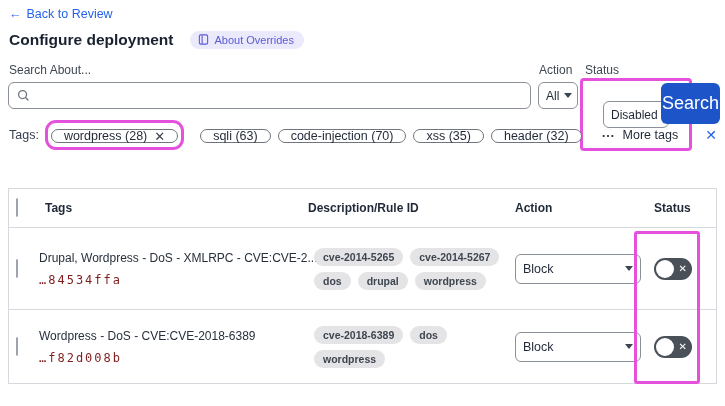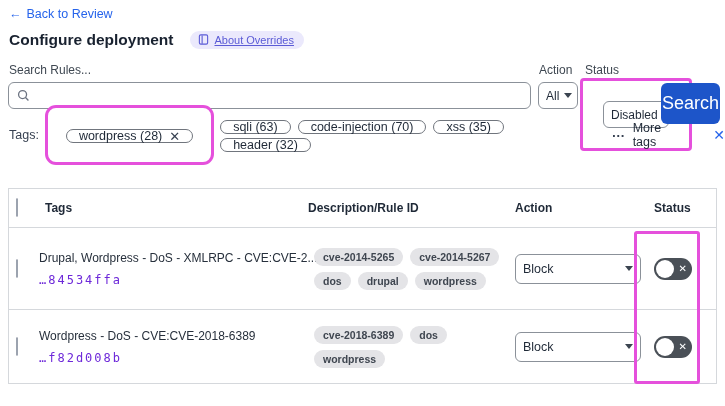--- a/index.html
+++ b/index.html
@@ -40,21 +40,20 @@
   .title-row{left:9px;top:31px;display:flex;align-items:center;gap:17px;}
   .page-title{font-size:15.5px;font-weight:bold;color:#18212f;}
   .about-badge{
     background:var(--badge-bg);
     color:var(--badge-text);
     font-size:11px;
     border-radius:10px;
     padding:3px 10px 3px 8px;
     display:flex;align-items:flex-start;gap:5px;
     cursor:pointer;
-    text-decoration:underline;
   }
 
   
   .field-label{font-size:12px;color:var(--label-gray);}
   .lbl-search{left:9px;top:63px;}
   .lbl-action{left:539px;top:63px;}
   .lbl-status{left:585px;top:63px;}
 
   
   .search-input-wrap{
@@ -104,21 +103,21 @@
     font-family:"Liberation Sans", sans-serif;
     cursor:pointer;
   }
 
   
   .tags-bar{left:9px;top:119px;display:flex;align-items:center;height:32px;}
   .tags-label{font-size:12.5px;color:#374151;margin-right:6px;}
   .selected-chip-wrap{
     border:3px solid var(--highlight-magenta);
     border-radius:11px;
-    padding:18px;margin-right:6px;background:#fff;
+    padding:3px;margin-right:16px;background:#fff;
   }
   .filter-chip{
     border:1.5px solid var(--chip-border);
     border-radius:8px;
     background:#fff;
     font-size:12.5px;color:#1f2937;
     height:14px;display:inline-flex;align-items:center;
     padding:0 12px;margin-right:7px;
     cursor:pointer;white-space:nowrap;
   }
@@ -159,21 +158,21 @@
   .cell-action{padding-left:9px;}
   .cell-status{padding-left:8px;}
   .checkbox{
     width:16px;height:16px;
     border:1.5px solid #9ca3af;border-radius:4px;
     background:#fff;cursor:pointer;
   }
   .desc-line{font-size:12px;color:#27303c;margin-bottom:8px;white-space:nowrap;}
   .rule-id{
     font-family:"DejaVu Sans Mono", monospace;
-    font-size:12px;letter-spacing:2px;color:#6d28d9;
+    font-size:12px;letter-spacing:2px;color:#7f1d1d;
   }
   .tag-list{display:flex;flex-wrap:wrap;gap:6px 7px;font-weight:bold;}
   .tag-chip{
     background:var(--tagchip-bg);
     color:#3f4650;font-size:10.5px;
     border-radius:10px;padding:3px 9px;
     white-space:nowrap;
   }
   .action-dd{
     width:126px;height:30px;font-size:12.5px;
@@ -216,21 +215,21 @@
     <span class="book-icon">
       <svg width="11" height="11" viewBox="0 0 12 12">
           <rect x="1.5" y="1" width="9" height="10" rx="1.5" fill="none" stroke="#5b5bd6" stroke-width="1.2"></rect>
           <line x1="4.5" y1="1.5" x2="4.5" y2="10.5" stroke="#5b5bd6" stroke-width="1.2"></line>
         </svg>
     </span>
     <span>About Overrides</span>
   </span>
 </div>
 
-<span class="abs field-label lbl-search">Search Rules...</span>
+<span class="abs field-label lbl-search">Search About...</span>
 <span class="abs field-label lbl-action">Action</span>
 <span class="abs field-label lbl-status">Status</span>
 
 <div class="abs search-input-wrap">
   <span class="mag-icon">
     <svg width="13" height="13" viewBox="0 0 14 14">
         <circle cx="6" cy="6" r="4.3" fill="none" stroke="#6b7280" stroke-width="1.4"></circle>
         <line x1="9.2" y1="9.2" x2="12.3" y2="12.3" stroke="#6b7280" stroke-width="1.4"></line>
       </svg>
   </span>

